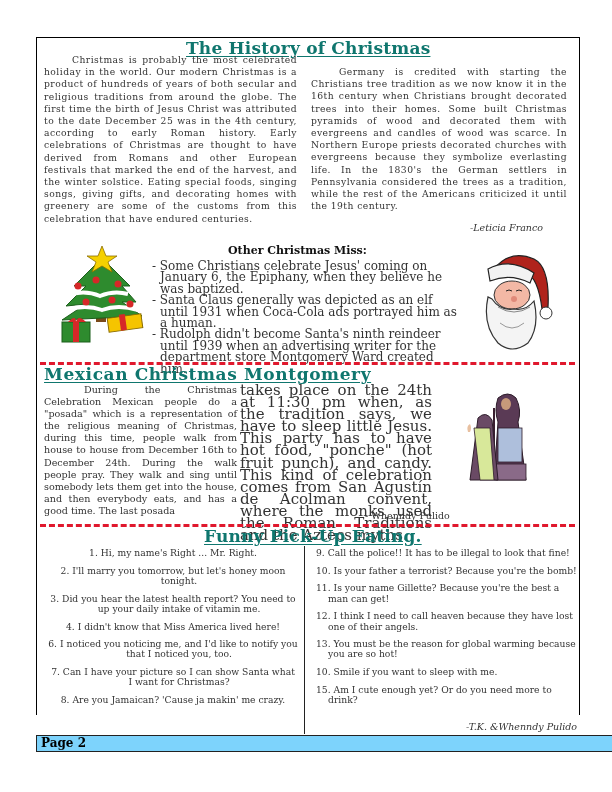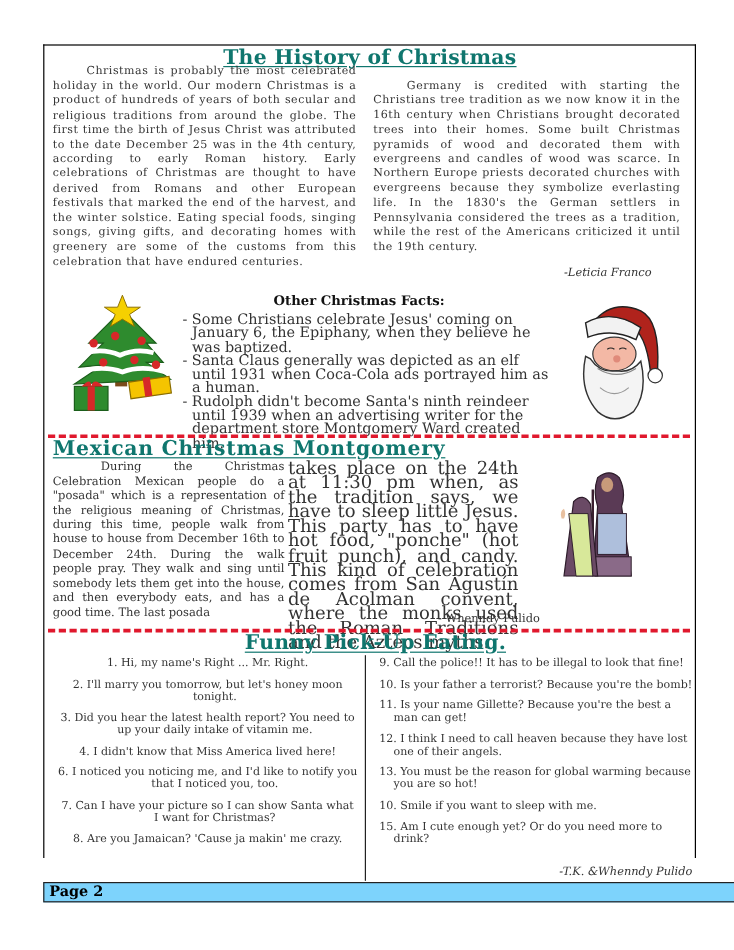--- a/index.html
+++ b/index.html
@@ -74,21 +74,21 @@
   <circle cx="56" cy="56" r="3.5" fill="#d62828"></circle>
   <circle cx="74" cy="60" r="3.5" fill="#d62828"></circle>
   <polygon points="46,2 50,12 61,12 52,18 56,28 46,22 36,28 40,18 31,12 42,12" fill="#f5d000" stroke="#8a6d00" stroke-width="0.8"></polygon>
   <rect x="6" y="78" width="28" height="20" fill="#2e8b2e" stroke="#1b5e1b"></rect>
   <rect x="17" y="78" width="6" height="20" fill="#d62828"></rect>
   <path d="M12,78 Q20,70 20,78 Q22,70 30,78" fill="#d62828"></path>
   <rect x="52" y="72" width="34" height="14" fill="#f5c400" stroke="#8a6d00" transform="rotate(-8 69 79)"></rect>
   <rect x="64" y="70" width="6" height="16" fill="#d62828" transform="rotate(-8 69 79)"></rect>
 </svg>
 
-<div class="facts-title">Other Christmas Facts:</div>
+<div class="facts-title">Other Christmas Miss:</div>
 <ul class="facts">
   <li>- Some Christians celebrate Jesus' coming on January 6, the Epiphany, when they believe he was baptized.</li>
   <li>- Santa Claus generally was depicted as an elf until 1931 when Coca-Cola ads portrayed him as a human.</li>
   <li>- Rudolph didn't become Santa's ninth reindeer until 1939 when an advertising writer for the department store Montgomery Ward created him.</li>
 </ul>
 
 <svg class="art art-santa" viewBox="0 0 80 108">
   <path d="M18,22 Q34,2 58,12 Q74,20 72,60 L66,62 Q62,30 50,26 Z" fill="#b0231c" stroke="#222" stroke-width="1.2"></path>
   <circle cx="70" cy="66" r="6" fill="#fff" stroke="#333" stroke-width="1"></circle>
   <path d="M12,22 Q34,10 58,26 L54,36 Q34,26 14,34 Z" fill="#f2f2f2" stroke="#222" stroke-width="1.2"></path>

